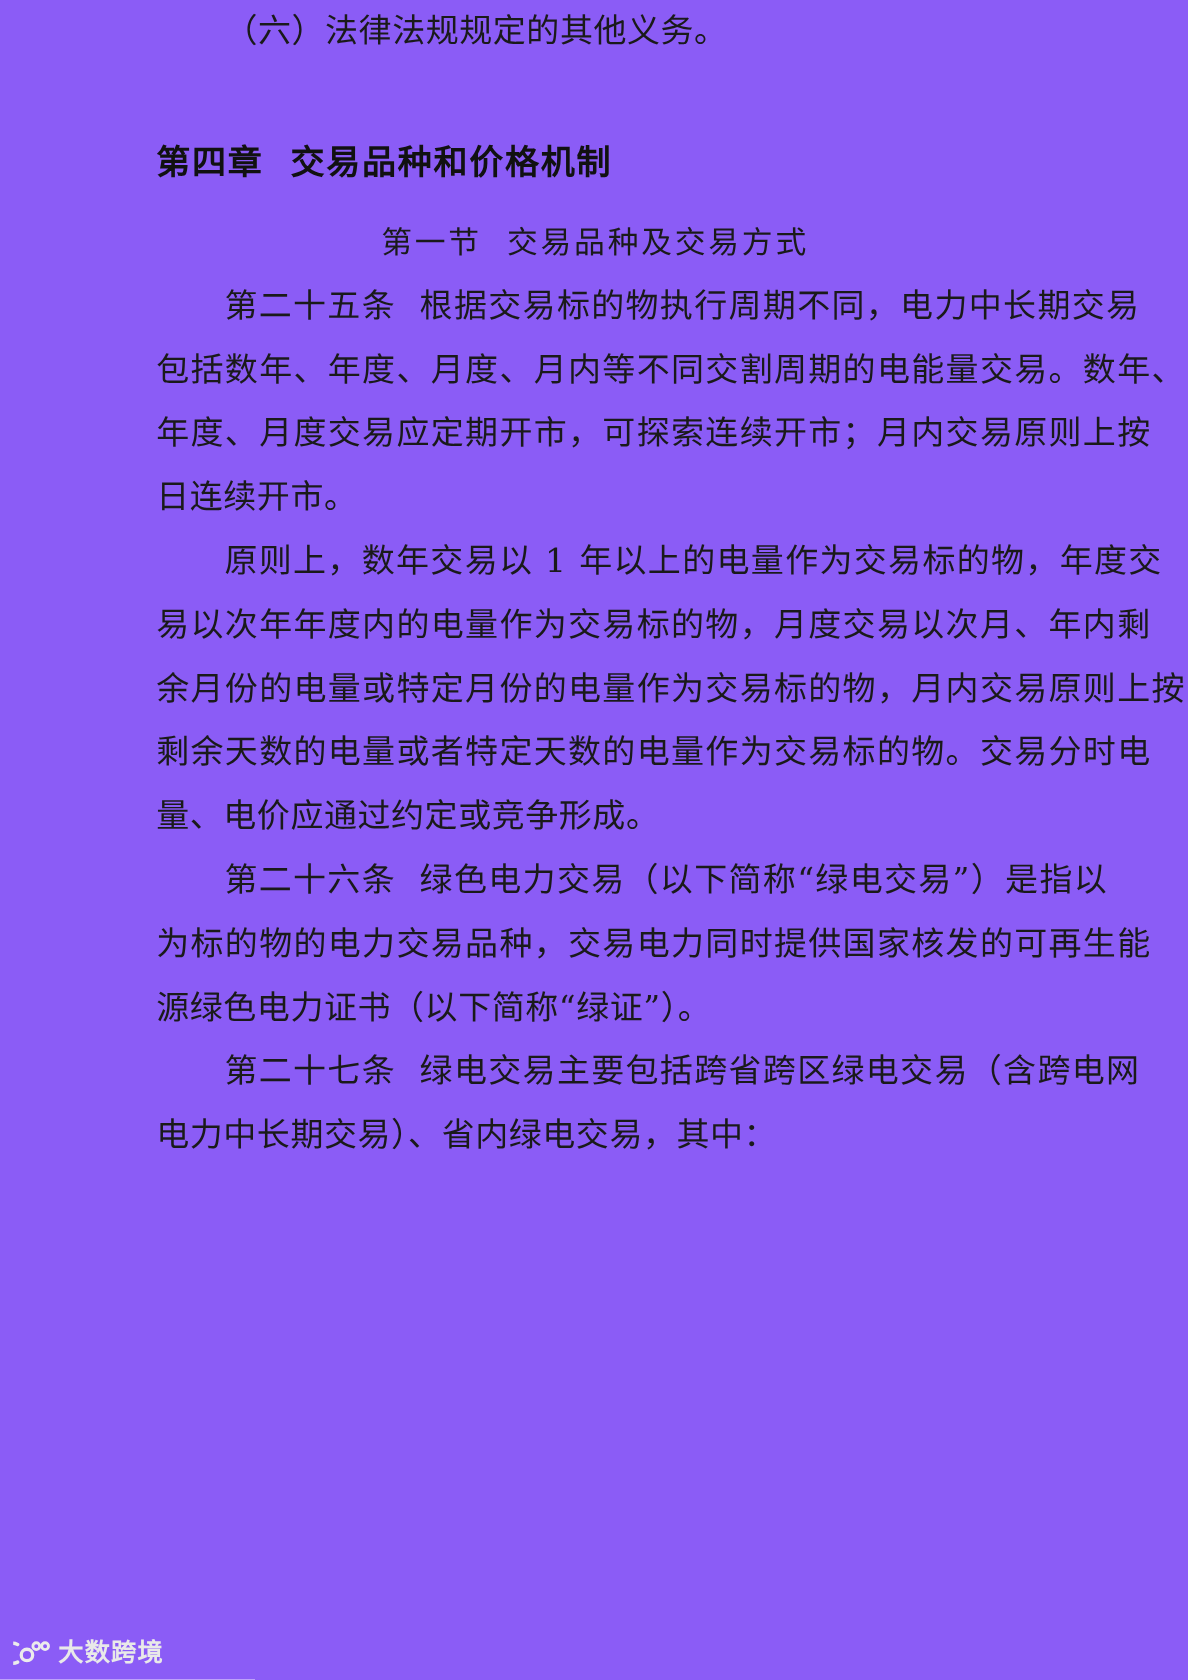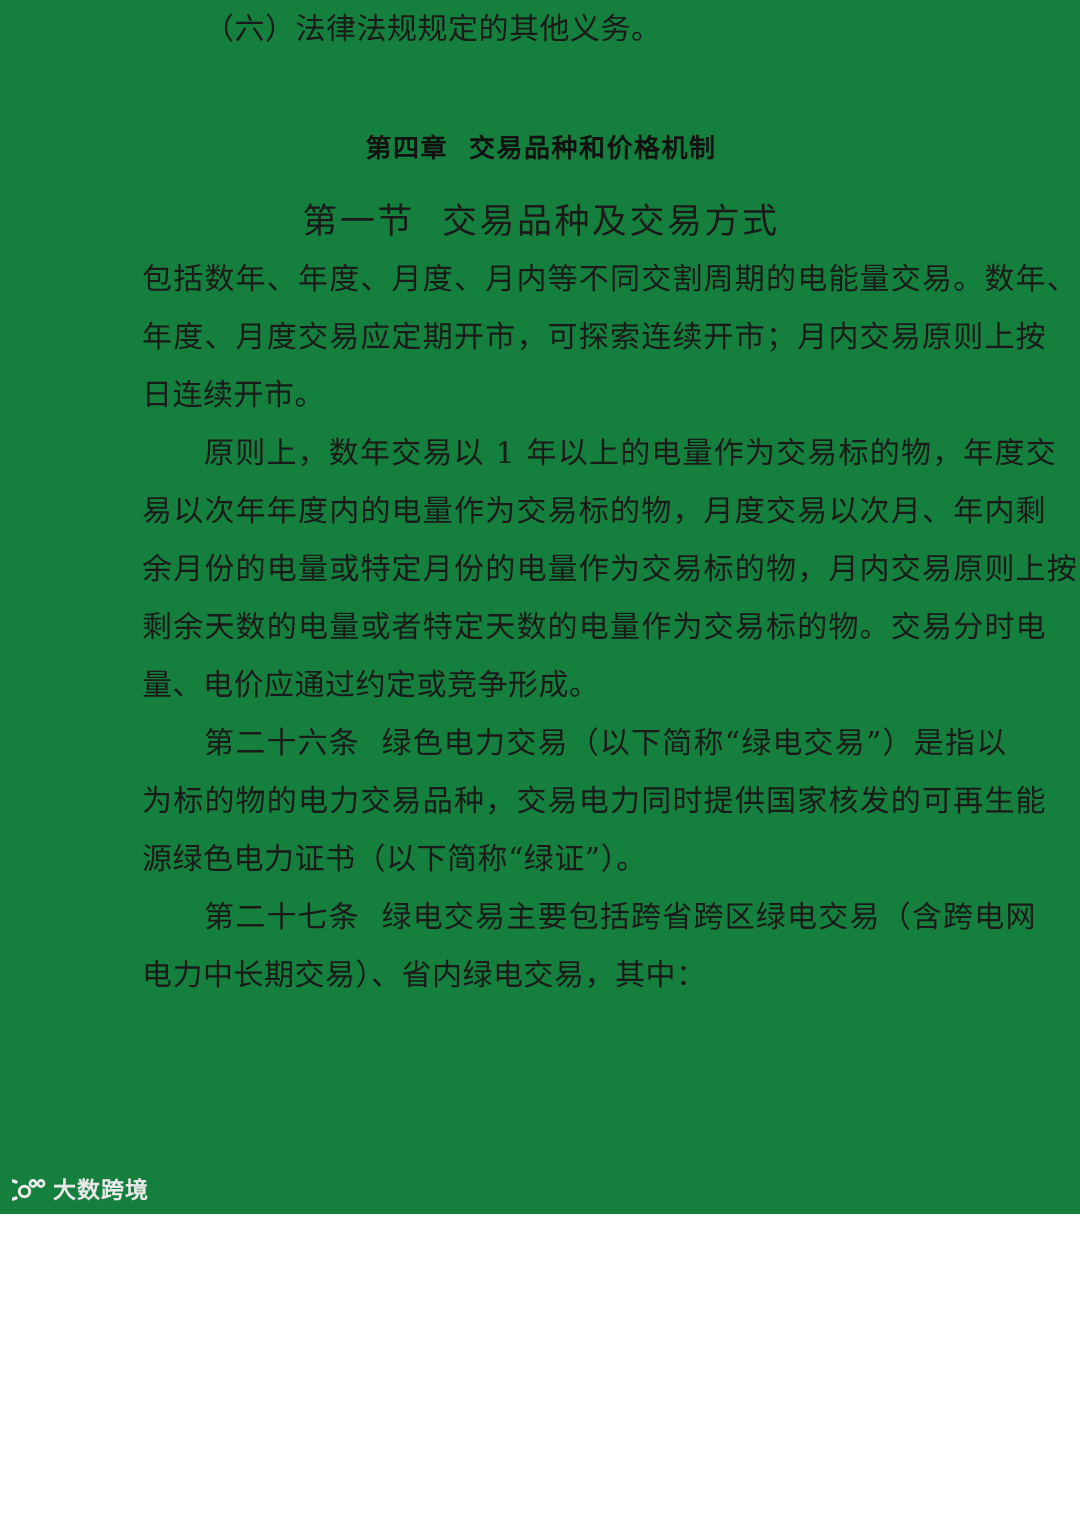--- a/index.html
+++ b/index.html
@@ -7,22 +7,22 @@
     margin: 0;
     padding: 0;
     background: #ffffff;
   }
   body {
     font-family: "DejaVu Serif", "Liberation Serif", serif;
   }
   .page {
     position: relative;
     width: 1080px;
-    height: 1214px;
-    background: #15803d;
+    height: 1527px;
+    background: #8b5cf6;
     overflow: hidden;
     box-sizing: border-box;
   }
   .content {
     position: absolute;
     left: 142px;
     top: 0;
     width: 798px;
   }
   
@@ -42,31 +42,31 @@
   .ln.indent {
     text-indent: 62px;
   }
   .spacer-lg { height: 64px; }
   .spacer-sm { height: 18px; }
 
   
   .chapter-title {
     font-family: "DejaVu Sans", "Liberation Sans", sans-serif;
     font-weight: 700;
-    font-size: 26px;
+    font-size: 31px;
     line-height: 52px;
     color: #111111;
-    text-align: center;
+    text-align: left;
     letter-spacing: 1.5px;
     white-space: pre;
   }
   
   .section-title {
     font-family: "DejaVu Serif", "Liberation Serif", serif;
-    font-size: 35px;
+    font-size: 28px;
     line-height: 58px;
     color: #1a1a1a;
     text-align: center;
     letter-spacing: 2.5px;
     white-space: pre;
   }
 
   
   .watermark {
     position: absolute;
@@ -104,20 +104,21 @@
 
     <div class="spacer-lg"></div>
 
     <div class="chapter-title">第四章  交易品种和价格机制</div>
 
     <div class="spacer-sm"></div>
 
     <div class="section-title">第一节  交易品种及交易方式</div>
 
     <div>
+      <div class="ln just indent">第二十五条  根据交易标的物执行周期不同，电力中长期交易</div>
       <div class="ln just">包括数年、年度、月度、月内等不同交割周期的电能量交易。数年、</div>
       <div class="ln just">年度、月度交易应定期开市，可探索连续开市；月内交易原则上按</div>
       <div class="ln">日连续开市。</div>
     </div>
 
     <div>
       <div class="ln just indent">原则上，数年交易以 1 年以上的电量作为交易标的物，年度交</div>
       <div class="ln just">易以次年年度内的电量作为交易标的物，月度交易以次月、年内剩</div>
       <div class="ln just">余月份的电量或特定月份的电量作为交易标的物，月内交易原则上按</div>
       <div class="ln just">剩余天数的电量或者特定天数的电量作为交易标的物。交易分时电</div>

